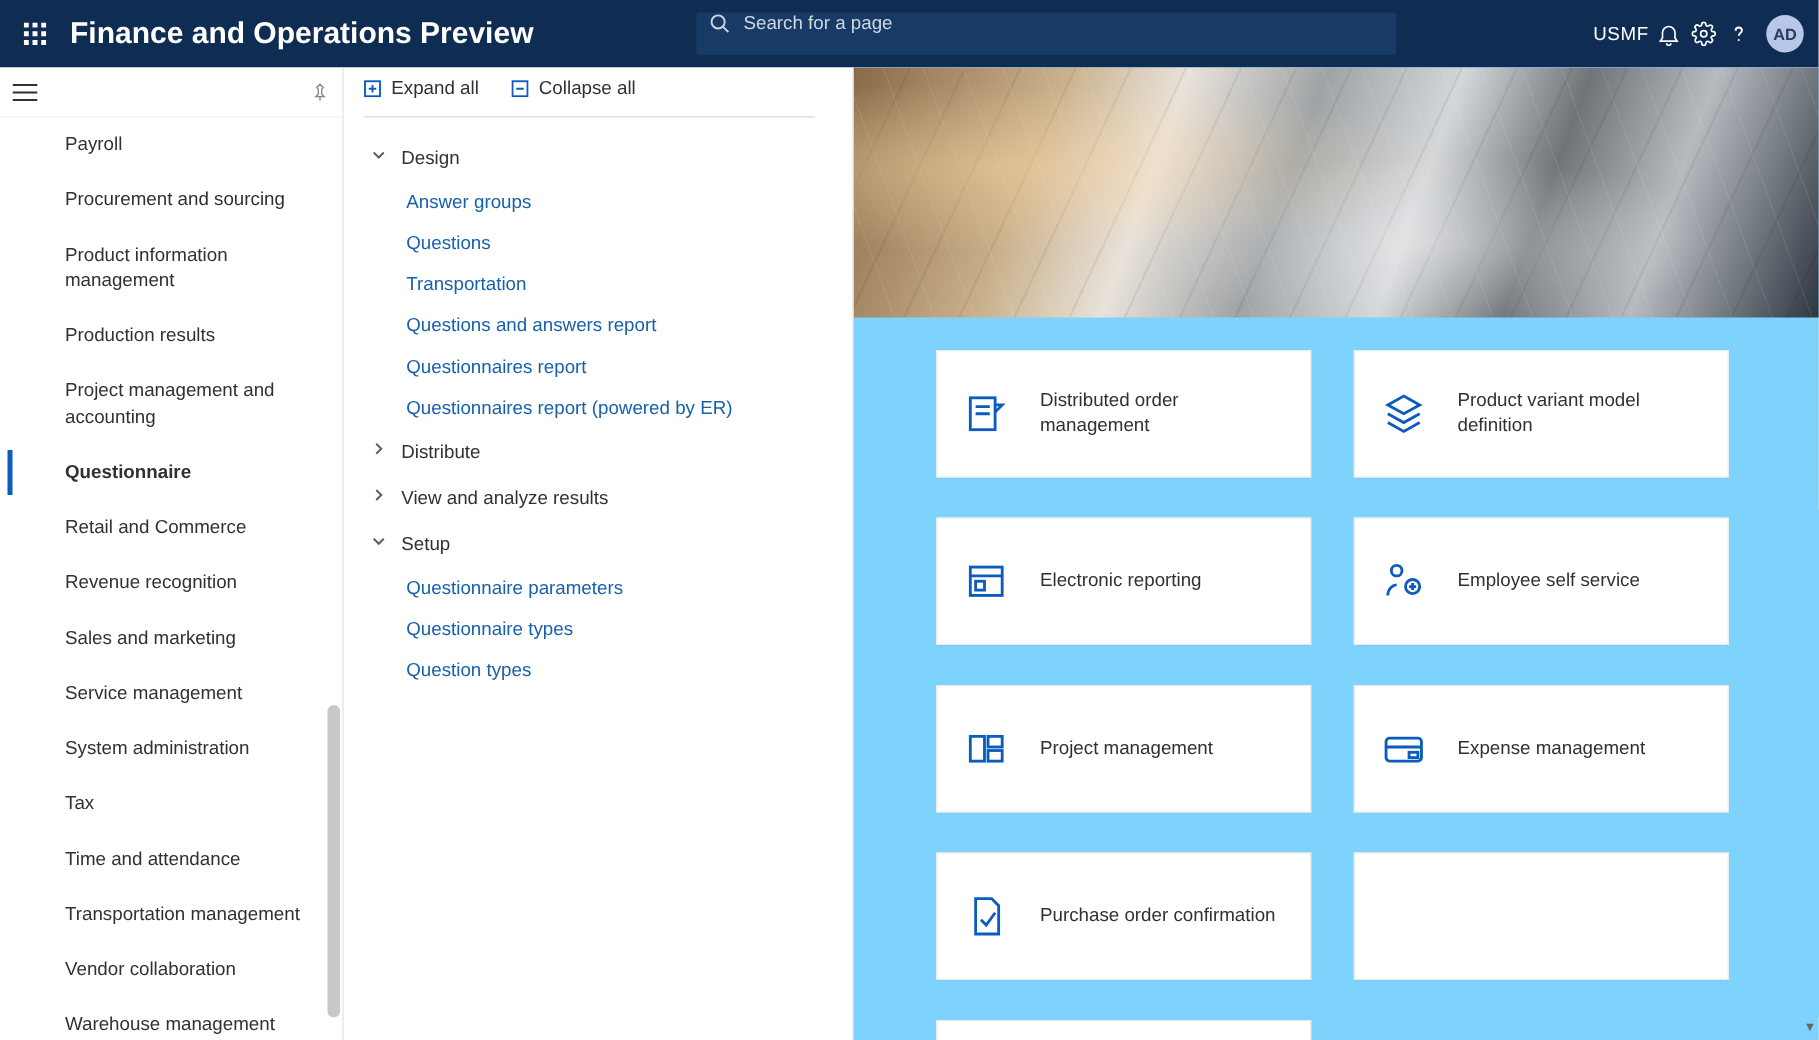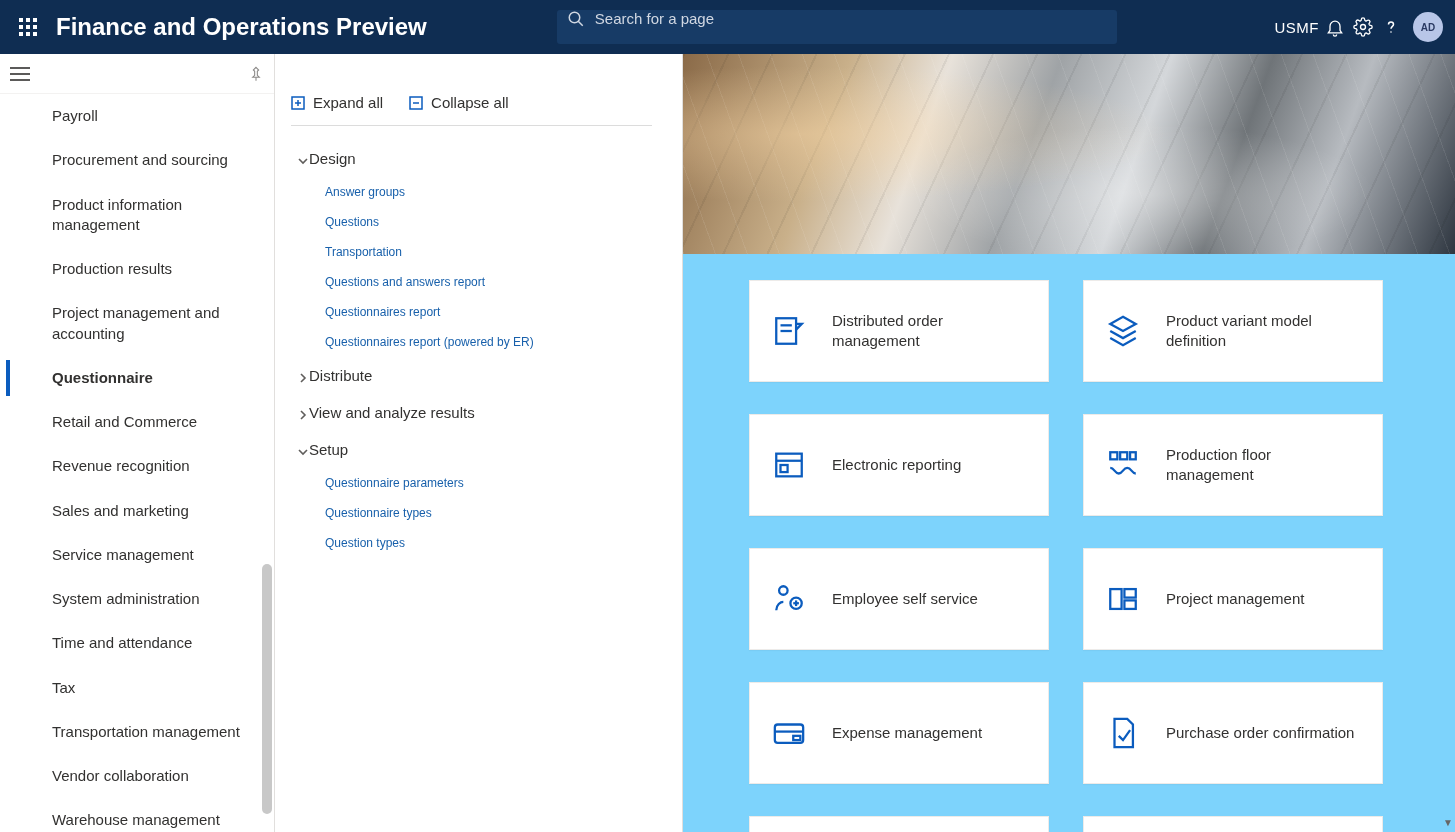--- a/index.html
+++ b/index.html
@@ -9,37 +9,37 @@
   .topbar .waffle { width: 32px; height: 32px; display: flex; align-items: center; justify-content: center; }
   .topbar .title { font-size: 24px; font-weight: 600; margin-left: 12px; white-space: nowrap; }
   .topbar .spacer { flex: 1; }
   .topbar .search-wrap { width: 560px; height: 34px; background: #173b66; border-radius: 3px; display: flex; align-items: flex-start; padding: 0 10px; margin: 0 40px 0 130px; }
   .topbar .search-wrap svg { flex: none; }
   .topbar .search-wrap input { flex: 1; background: transparent; border: none; outline: none; color: #fff; font-size: 15px; margin-left: 10px; }
   .topbar .search-wrap input::placeholder { color: #d0d7e2; }
   .topbar .right { display: flex; align-items: center; gap: 4px; }
   .topbar .right .icon-btn { width: 24px; height: 24px; display: flex; align-items: center; justify-content: center; color: #fff; }
   .topbar .right .env { font-size: 15px; letter-spacing: .5px; }
-  .topbar .avatar { width: 30px; height: 30px; border-radius: 50%; background: #b8c6e8; color: #2b3a63; display: flex; align-items: center; justify-content: center; font-size: 10px; font-weight: 600; margin-left: 6px; }
+  .topbar .avatar { width: 30px; height: 30px; border-radius: 50%; background: #b8c6e8; color: #2b3a63; display: flex; align-items: center; justify-content: center; font-size: 13px; font-weight: 600; margin-left: 6px; }
   
   .body { position: absolute; top: 54px; bottom: 0; left: 0; right: 0; display: flex; }
   
   .sidebar { width: 275px; border-right: 1px solid #e1dfdd; display: flex; flex-direction: column; position: relative; background:#fff; }
   .sidebar-head { height: 40px; display: flex; align-items: center; justify-content: space-between; padding: 0 10px; border-bottom: 1px solid #f3f2f1; }
   .sidebar-items { flex: 1; overflow: hidden; position: relative; }
   .sidebar-item { padding: 12px 18px 12px 52px; font-size: 15px; color: #323130; line-height: 1.35; cursor: default; }
   .sidebar-item.active { font-weight: 600; position: relative; }
   .sidebar-item.active::before { content:""; position:absolute; left:6px; top:4px; bottom:4px; width:4px; background:#0b5cbe; }
   .sidebar-scroll { position: absolute; right: 2px; top: 470px; width: 10px; height: 250px; background: #c8c8c8; border-radius: 5px; }
   
-  .submenu { width: 408px; background: #fff; border-right: 1px solid #e1dfdd; padding: 40px 30px 24px 22px; position: relative; }
+  .submenu { width: 408px; background: #fff; border-right: 1px solid #e1dfdd; padding: 8px 30px 24px 22px; position: relative; }
   .submenu-actions { display: flex; gap: 26px; align-items: center; padding-bottom: 14px; border-bottom: 1px solid #dcdcdc; margin-left: -6px; margin-bottom: 14px;}
   .submenu-actions .act { display: flex; align-items: center; gap: 8px; font-size: 15px; color:#323130; }
-  .submenu-group-header { display: flex; align-items: flex-end; gap: 0; font-size: 15px; padding: 10px 0; font-weight: 400; color:#323130; }
-  .submenu-link { font-size: 12px; color: #1860ab; padding: 8px 0 8px 28px; display: block; }
+  .submenu-group-header { display: flex; align-items: flex-start; gap: 12px; font-size: 15px; padding: 10px 0; font-weight: 400; color:#323130; }
+  .submenu-link { font-size: 15px; color: #1860ab; padding: 8px 0 8px 28px; display: block; }
   .annotation-arrow { position: absolute; left: 616px; top: 332px; }
   
   .main { flex: 1; position: relative; overflow: hidden; background: #7dd3fc; }
   .banner { height: 200px; position: relative; overflow: hidden; background: linear-gradient(110deg, #8a6a48 0%, #c9b08a 20%, #e8e2da 32%, #9fa3a6 45%, #d4d7da 58%, #6f7478 70%, #b7bbc0 82%, #2e3640 100%); }
   .banner::after { content:""; position:absolute; inset:0; background:
       radial-gradient(ellipse at 15% 40%, rgba(255,220,170,.45), transparent 40%),
       radial-gradient(ellipse at 60% 70%, rgba(255,255,255,.35), transparent 35%),
       repeating-linear-gradient(115deg, rgba(0,0,0,.06) 0 2px, transparent 2px 40px),
       repeating-linear-gradient(70deg, rgba(255,255,255,.08) 0 1px, transparent 1px 30px);
   }
@@ -124,22 +124,22 @@
         <div class="sidebar-item">Procurement and sourcing</div>
         <div class="sidebar-item">Product information management</div>
         <div class="sidebar-item">Production results</div>
         <div class="sidebar-item">Project management and accounting</div>
         <div class="sidebar-item active">Questionnaire</div>
         <div class="sidebar-item">Retail and Commerce</div>
         <div class="sidebar-item">Revenue recognition</div>
         <div class="sidebar-item">Sales and marketing</div>
         <div class="sidebar-item">Service management</div>
         <div class="sidebar-item">System administration</div>
+        <div class="sidebar-item">Tax</div>
         <div class="sidebar-item">Time and attendance</div>
-        <div class="sidebar-item">Tax</div>
         <div class="sidebar-item">Transportation management</div>
         <div class="sidebar-item">Vendor collaboration</div>
         <div class="sidebar-item">Warehouse management</div>
         <div class="sidebar-scroll"></div>
     </div>
   </div>
 
   <div class="submenu">
     <div class="submenu-actions">
       <div class="act">
@@ -232,31 +232,20 @@
                 <rect x="3" y="4" width="18" height="16"></rect>
                 <line x1="3" y1="9" x2="21" y2="9"></line>
                 <rect x="6" y="12" width="5" height="5"></rect>
               </svg>
             </div>
             <div class="lbl">Electronic reporting</div>
           </div>
           <div class="tile">
             <div class="ic">
               <svg width="34" height="34" viewBox="0 0 24 24" fill="none" stroke="#0b5cbe" stroke-width="1.6">
-                <rect x="3" y="3" width="5" height="5"></rect>
-                <rect x="10" y="3" width="5" height="5"></rect>
-                <rect x="17" y="3" width="4" height="5"></rect>
-                <path d="M3 14c3 0 3 4 6 4s3-4 6-4 3 4 6 4"></path>
-              </svg>
-            </div>
-            <div class="lbl">Production floor management</div>
-          </div>
-          <div class="tile">
-            <div class="ic">
-              <svg width="34" height="34" viewBox="0 0 24 24" fill="none" stroke="#0b5cbe" stroke-width="1.6">
                 <circle cx="8" cy="6" r="3"></circle>
                 <path d="M3 20c0-4 3-6 5-6"></path>
                 <circle cx="17" cy="15" r="4"></circle>
                 <line x1="17" y1="13" x2="17" y2="17"></line>
                 <line x1="15" y1="15" x2="19" y2="15"></line>
               </svg>
             </div>
             <div class="lbl">Employee self service</div>
           </div>
           <div class="tile">

